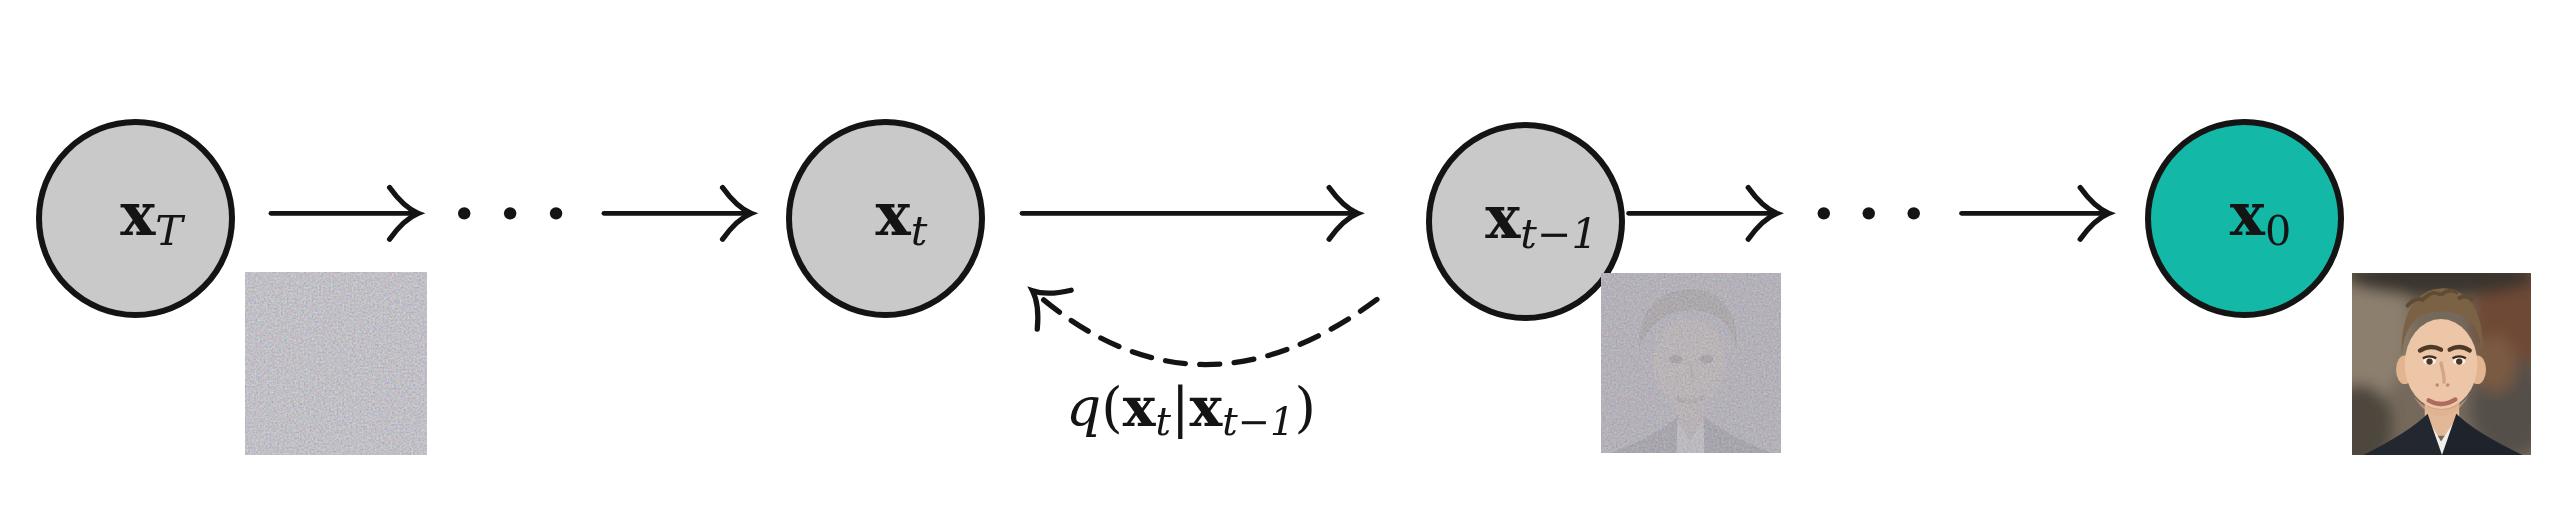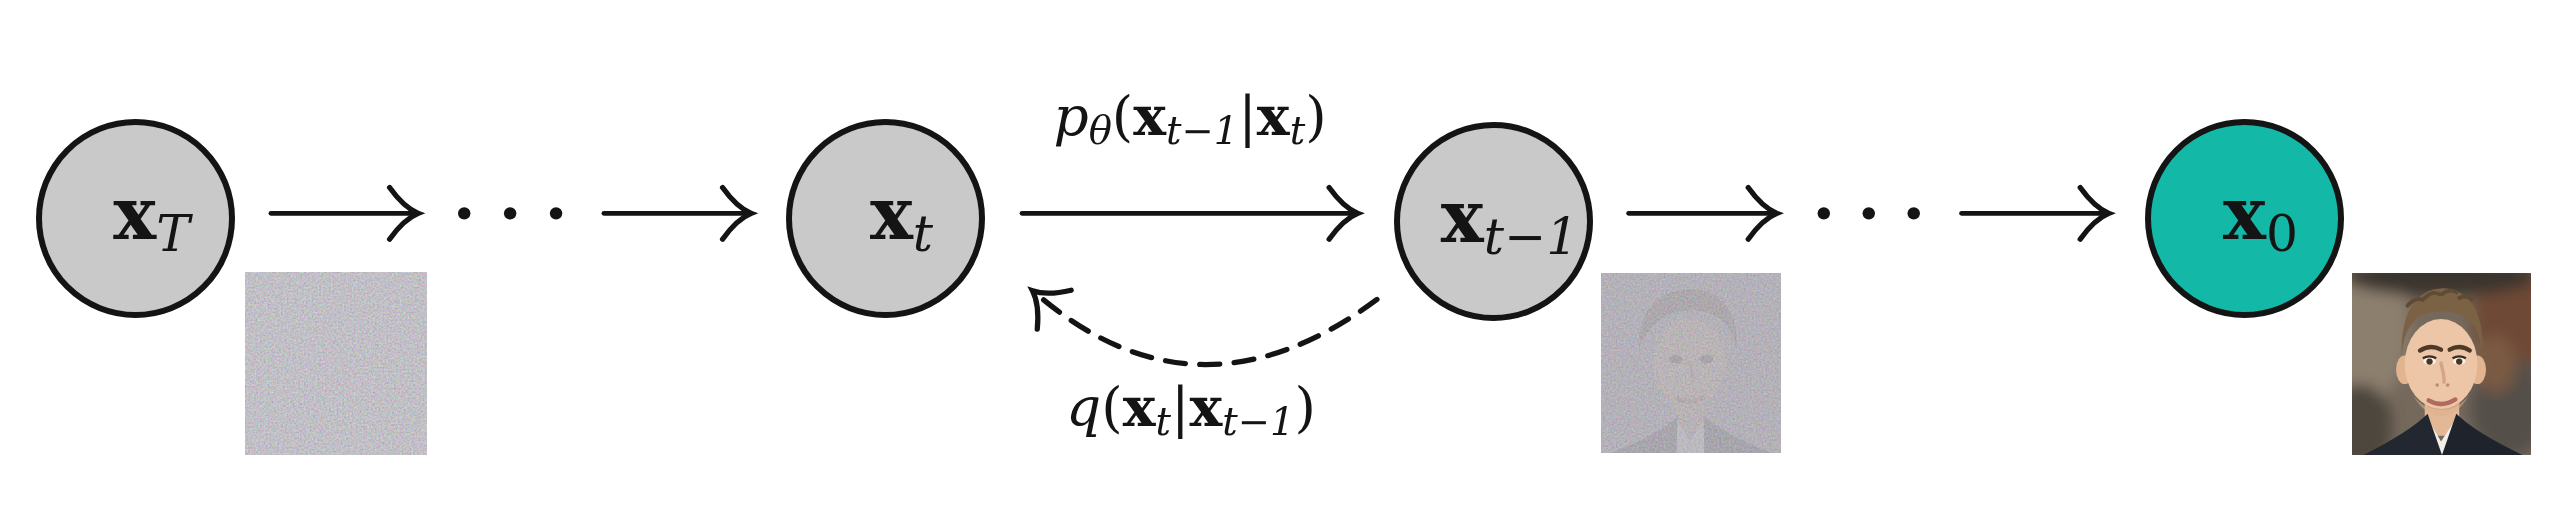--- a/index.html
+++ b/index.html
@@ -9,24 +9,24 @@
   }
   #graph-overlay{position:absolute;left:0;top:0;width:2576px;height:509px;}
 
   .node{
     position:absolute;top:119px;width:199px;height:199px;box-sizing:border-box;
     border:6.7px solid #141414;border-radius:50%;
     display:flex;align-items:center;justify-content:center;
   }
   #node-xT{left:36px;}
   #node-xt{left:786px;}
-  #node-xtm1{left:1394px;top:122px;}
+  #node-xtm1{left:1426px;top:122px;}
   #node-x0{left:2145px;}
 
-  .node-label{font-size:72px;line-height:1;white-space:nowrap;margin-left:32px;}
+  .node-label{font-size:59px;line-height:1;white-space:nowrap;margin-left:32px;}
 
   .edge-label{
     position:absolute;font-size:55px;line-height:1;text-align:center;white-space:nowrap;
   }
   #p-label{left:1006px;top:88px;width:368px;}
   #q-label{left:1013px;top:379px;width:356px;}
 
   .seg-rm{font-style:normal;}
   .seg-it{font-style:italic;}
   .seg-bf{font-weight:700;}
@@ -98,21 +98,20 @@
   <div class="node" id="node-xt" style="background: rgb(201, 201, 201);">
     <span class="node-label"><span class="seg-bf">x</span><span class="seg-subit">t</span></span>
   </div>
   <div class="node" id="node-xtm1" style="background: rgb(201, 201, 201);">
     <span class="node-label"><span class="seg-bf">x</span><span class="seg-subit">t−1</span></span>
   </div>
   <div class="node" id="node-x0" style="background: #14b8a6;">
     <span class="node-label"><span class="seg-bf">x</span><span class="seg-sub">0</span></span>
   </div>
 
-  <div class="edge-label" id="p-label"><span class="seg-it">p</span><span class="seg-subit">θ</span><span class="seg-rm">(</span><span class="seg-bf">x</span><span class="seg-subit">t−1</span><span class="seg-rm">|</span><span class="seg-bf">x</span><span class="seg-subit">t</span><span class="seg-rm">)</span></div>
   <div class="edge-label" id="q-label"><span class="seg-it">q</span><span class="seg-rm">(</span><span class="seg-bf">x</span><span class="seg-subit">t</span><span class="seg-rm">|</span><span class="seg-bf">x</span><span class="seg-subit">t−1</span><span class="seg-rm">)</span></div>
 
   <div class="img-box" id="noise-box-1">
     <svg width="182" height="183" viewBox="0 0 190 191" xmlns="http://www.w3.org/2000/svg">
       <defs>
         <filter id="nf1" x="0" y="0" width="100%" height="100%">
           <feTurbulence type="fractalNoise" baseFrequency="0.5" numOctaves="2" seed="11" stitchTiles="stitch"></feTurbulence>
           <feColorMatrix type="matrix" values="0.55 0 0 0 0.28  0 0.55 0 0 0.27  0 0 0.55 0 0.31  0 0 0 0 1"></feColorMatrix>
         </filter>
       </defs>

